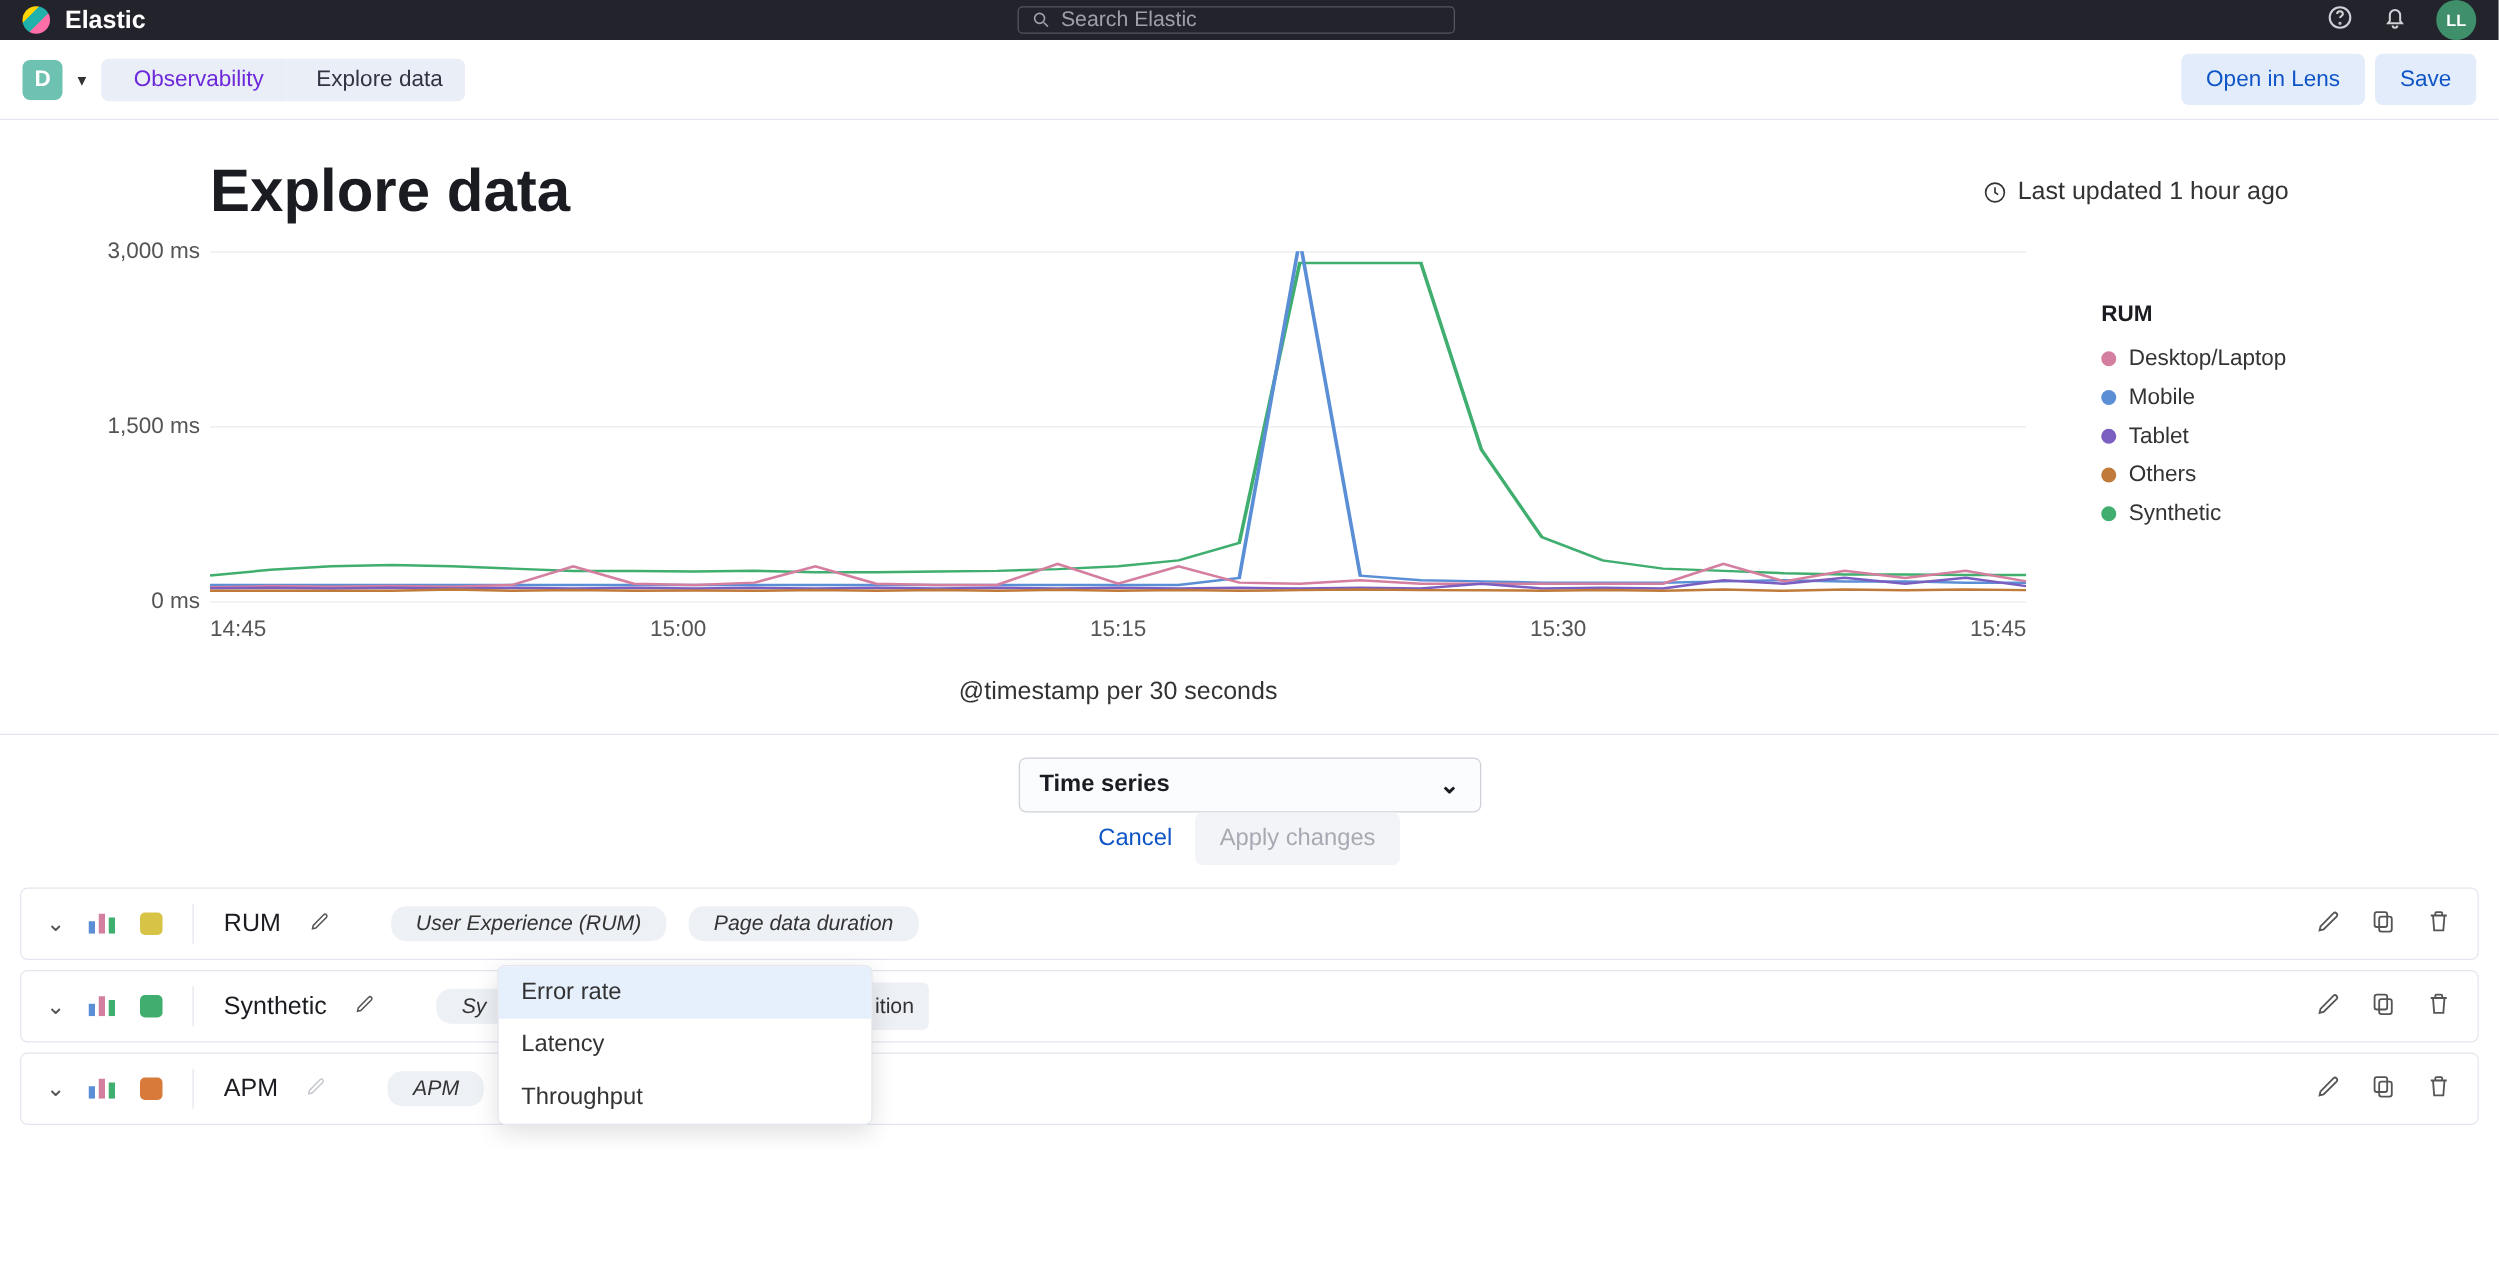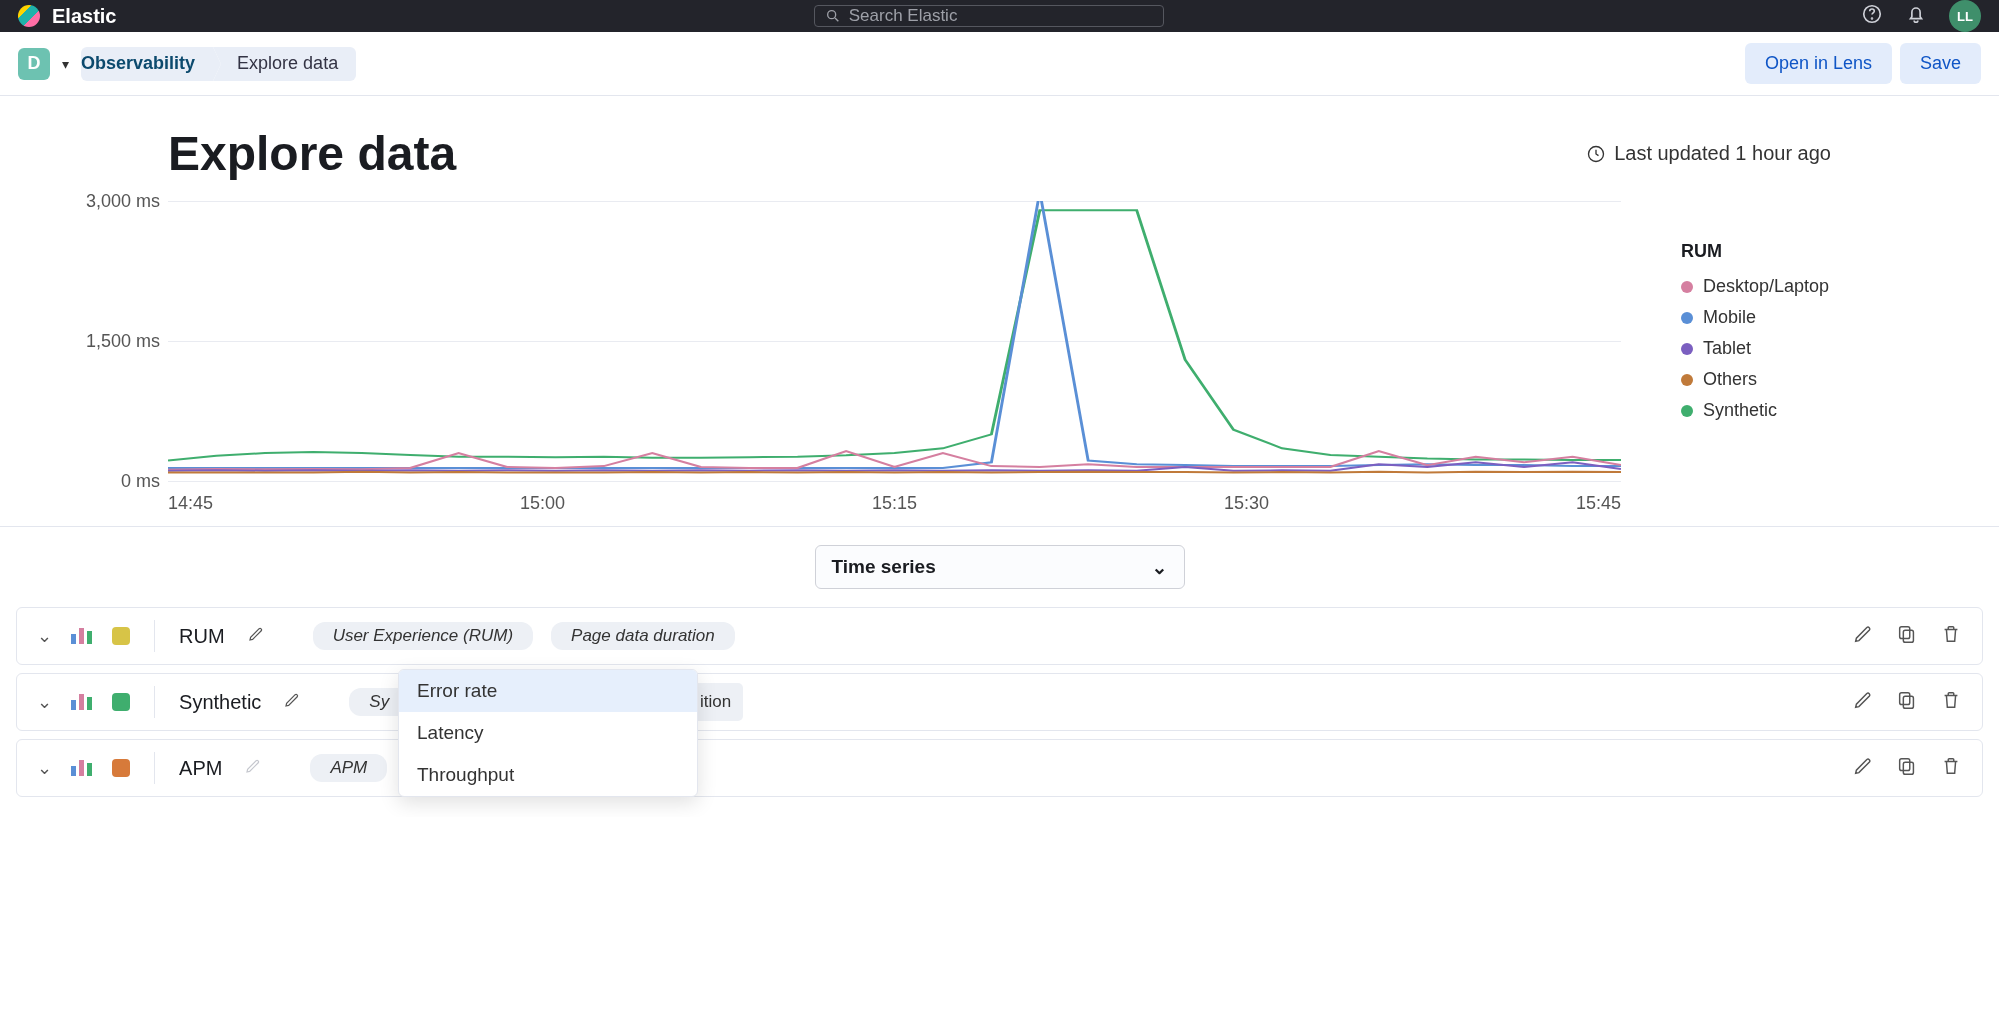--- a/index.html
+++ b/index.html
@@ -14,21 +14,21 @@
 .topbar-icons { display: flex; align-items: center; gap: 22px; }
 .tb-icon svg { width: 22px; height: 22px; stroke: #cfd1d8; fill: none; stroke-width: 1.8; }
 .avatar { width: 32px; height: 32px; border-radius: 50%; background: #3f8f6b; color: #fff; display: flex; align-items: center; justify-content: center; font-size: 13px; font-weight: 600; }
 
 .subbar { height: 64px; border-bottom: 1px solid #e3e6ee; display: flex; align-items: center; justify-content: space-between; padding: 0 18px; }
 .subbar-left { display: flex; align-items: center; gap: 12px; }
 .sq { width: 32px; height: 32px; border-radius: 6px; background: #6dc2b1; color: #fff; display: flex; align-items: center; justify-content: center; font-weight: 700; }
 .chevdown { font-size: 14px; color: #333; }
 .crumb { display: flex; align-items: center; }
 .crumb > div { height: 34px; display: flex; align-items: center; padding: 0 18px 0 24px; font-size: 18px; position: relative; background: #e9eef7; }
-.crumb > div:first-child { color: #0c4a6e; border-radius: 6px 0 0 6px; padding-left: 0; font-weight: bold; }
+.crumb > div:first-child { color: #6d28d9; border-radius: 6px 0 0 6px; padding-left: 26px; }
 .crumb > div:last-child { color: #334; border-radius: 0 6px 6px 0; }
 .crumb > div:first-child::after { content:""; position:absolute; right:-8px; top:0; border-left:8px solid #e9eef7; border-top:17px solid transparent; border-bottom:17px solid transparent; z-index:2; }
 .crumb > div:last-child::before { content:""; position:absolute; left:0; top:0; border-left:8px solid #fff; border-top:17px solid transparent; border-bottom:17px solid transparent; }
 .subbar-right { display: flex; gap: 8px; justify-content: space-between; }
 .btn-b { background: #e3ecfb; color: #0f55c6; border: none; border-radius: 6px; padding: 10px 20px; font-size: 18px; font-weight: 500; cursor: pointer; }
 
 .main { padding: 30px 48px 0 48px; }
 .titlerow { display: flex; justify-content: space-between; align-items: center; padding: 0 120px 20px 120px; }
 .titlerow h1 { font-size: 48px; font-weight: 700; }
 .updated { display: flex; align-items: center; gap: 8px; color: #333; font-size: 20px; }
@@ -145,20 +145,21 @@
             <path d="M0.0 271.6 L33.3 271.6 L66.7 271.6 L100.0 271.6 L133.3 270.7 L166.7 271.6 L200.0 271.1 L233.3 271.6 L266.7 271.4 L300.0 271.6 L333.3 271.1 L366.7 271.6 L400.0 271.1 L433.3 271.6 L466.7 270.9 L500.0 271.6 L533.3 271.1 L566.7 271.6 L600.0 271.1 L633.3 270.7 L666.7 271.1 L700.0 271.1 L733.3 271.6 L766.7 271.1 L800.0 271.6 L833.3 270.7 L866.7 271.6 L900.0 270.7 L933.3 271.1 L966.7 270.7 L1000.0 271.1 " fill="none" stroke="#c07a3a" stroke-width="2"></path>
           </svg>
       </div>
       <div class="xaxis">
         <span>14:45</span>
         <span>15:00</span>
         <span>15:15</span>
         <span>15:30</span>
         <span>15:45</span>
       </div>
+      <div class="axis-title">@timestamp per 30 seconds</div>
     </div>
     <div class="legendcol">
       <div class="leg-title">RUM</div>
       <div id="legend-items">
           <div class="leg-item">
             <span class="leg-dot" style="background: rgb(213, 127, 160);"></span>
             <span>Desktop/Laptop</span>
           </div>
           <div class="leg-item">
             <span class="leg-dot" style="background: rgb(90, 143, 214);"></span>
@@ -178,20 +179,24 @@
           </div>
         </div>
     </div>
   </div>
 </div>
 
 <div class="controls">
   <div class="select">
     <span>Time series</span>
     <span>⌄</span>
+  </div>
+  <div class="ctrl-right">
+    <span class="link-b">Cancel</span>
+    <span class="apply">Apply changes</span>
   </div>
 </div>
 
 <div class="rows" id="rows-container">
     <div class="row">
       <div class="row-l">
         <span class="caret">⌄</span>
         <span class="bars-ic"><svg viewBox="0 0 24 20">
             <rect x="1" y="10" width="5" height="10" fill="#5a8fd6"></rect>
             <rect x="9" y="4" width="5" height="16" fill="#d57fa0"></rect>

